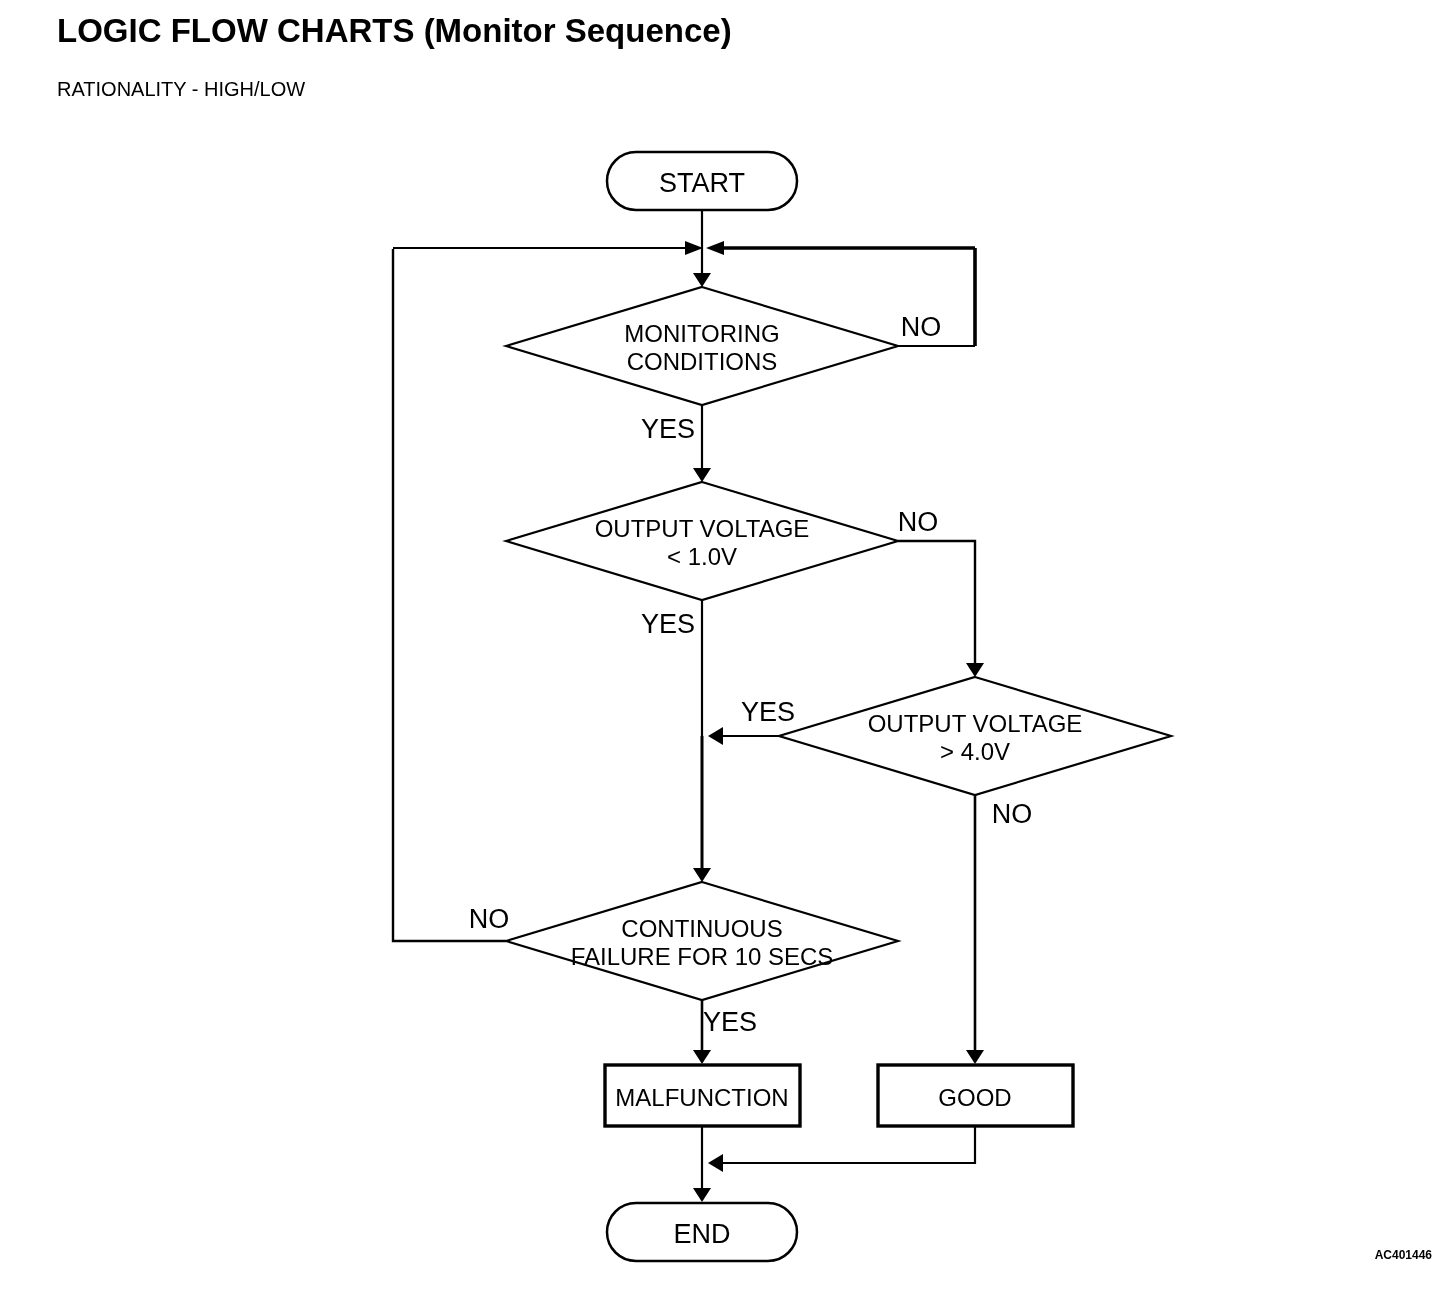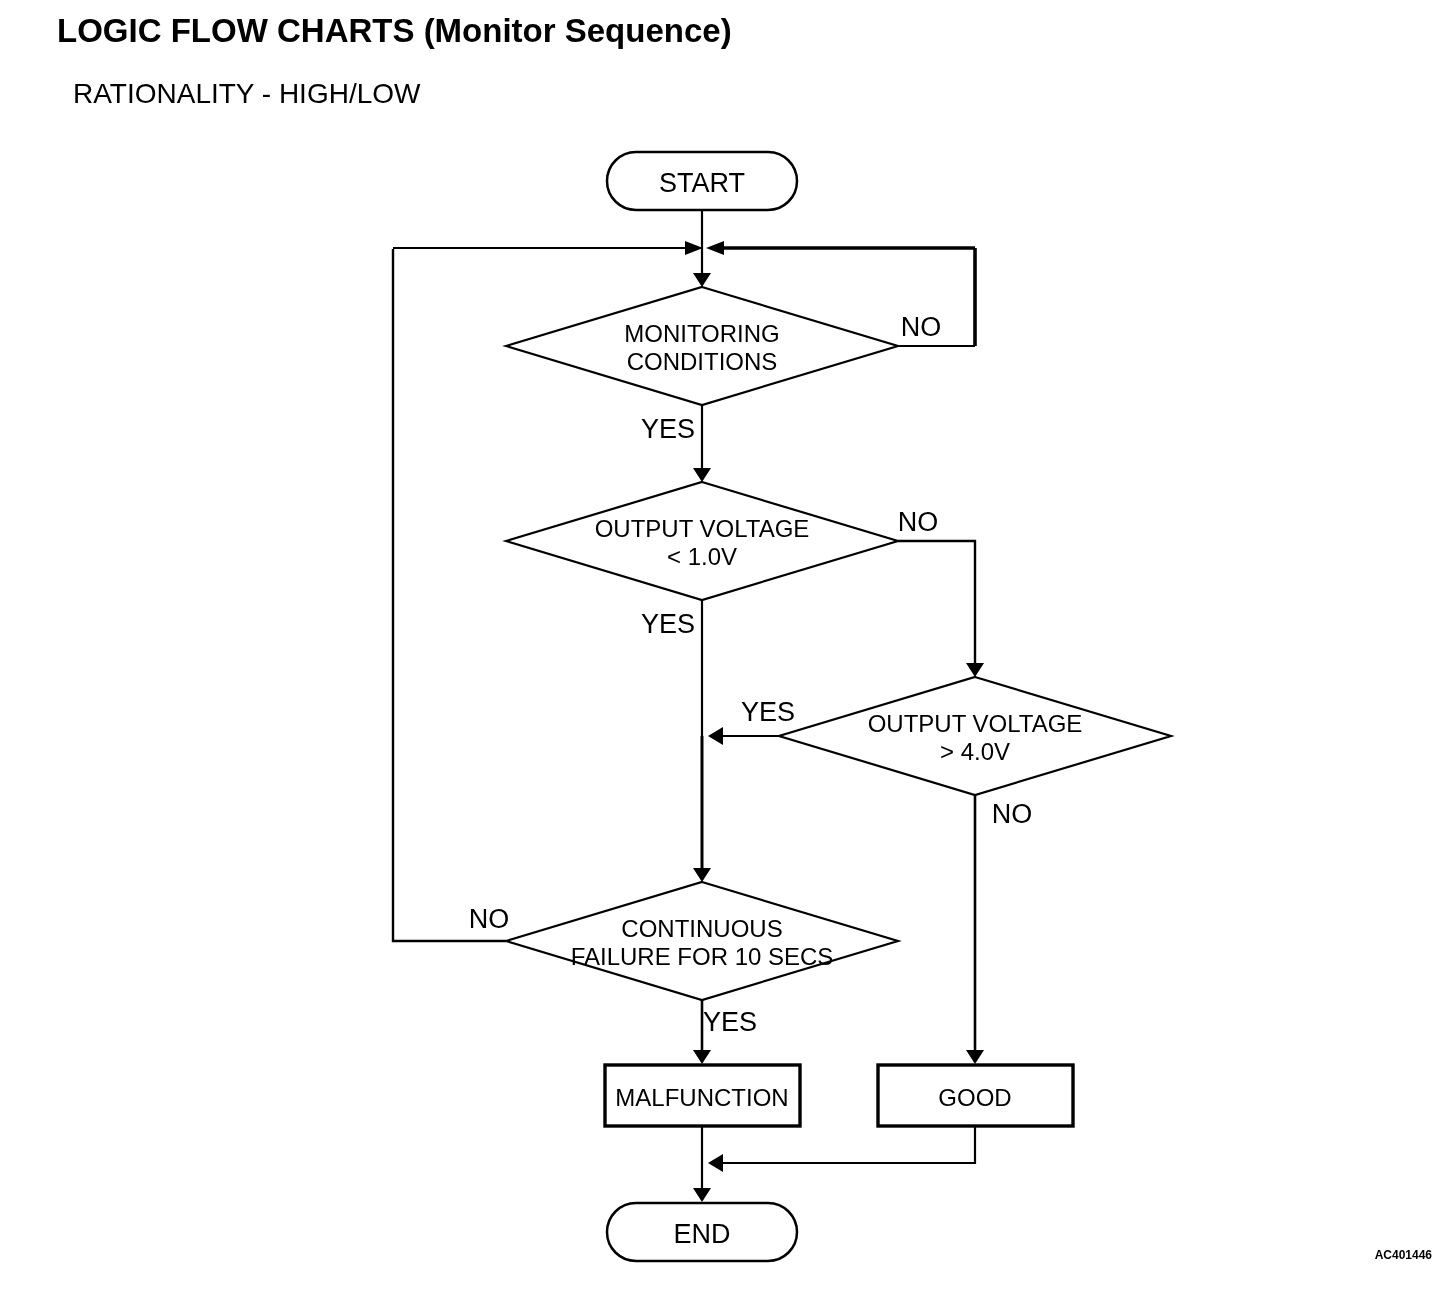--- a/index.html
+++ b/index.html
@@ -21,23 +21,23 @@
     left: 25px;
     top: 12px;
     font-size: 33px;
     font-weight: bold;
     letter-spacing: 0px;
     white-space: nowrap;
     margin-left: 32px;
   }
   .subtitle {
     position: absolute;
-    left: 73px;
+    left: 57px;
     top: 78px;
-    font-size: 28px;
+    font-size: 20px;
     font-weight: normal;
     white-space: nowrap;
   }
   .figure-code {
     position: absolute;
     right: 24px;
     top: 1248px;
     font-size: 12px;
     font-weight: bold;
   }

